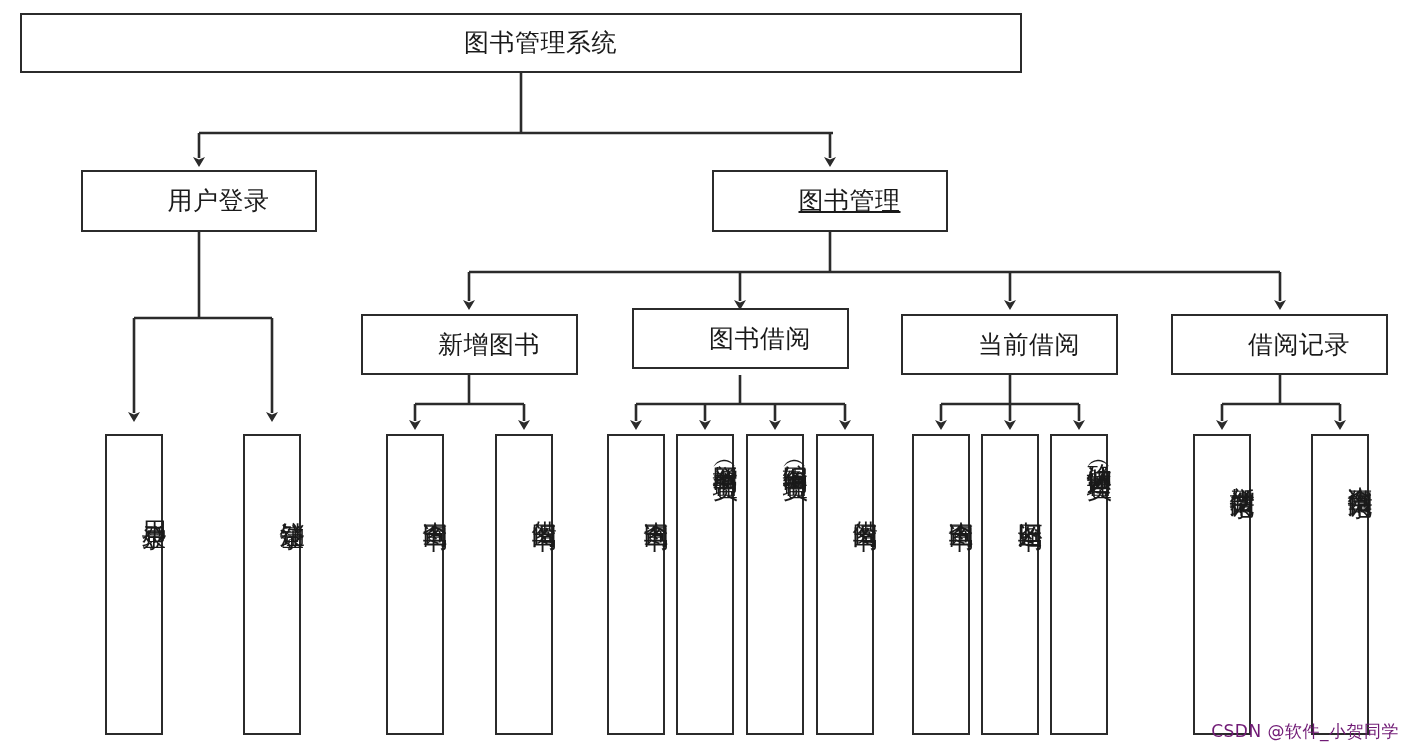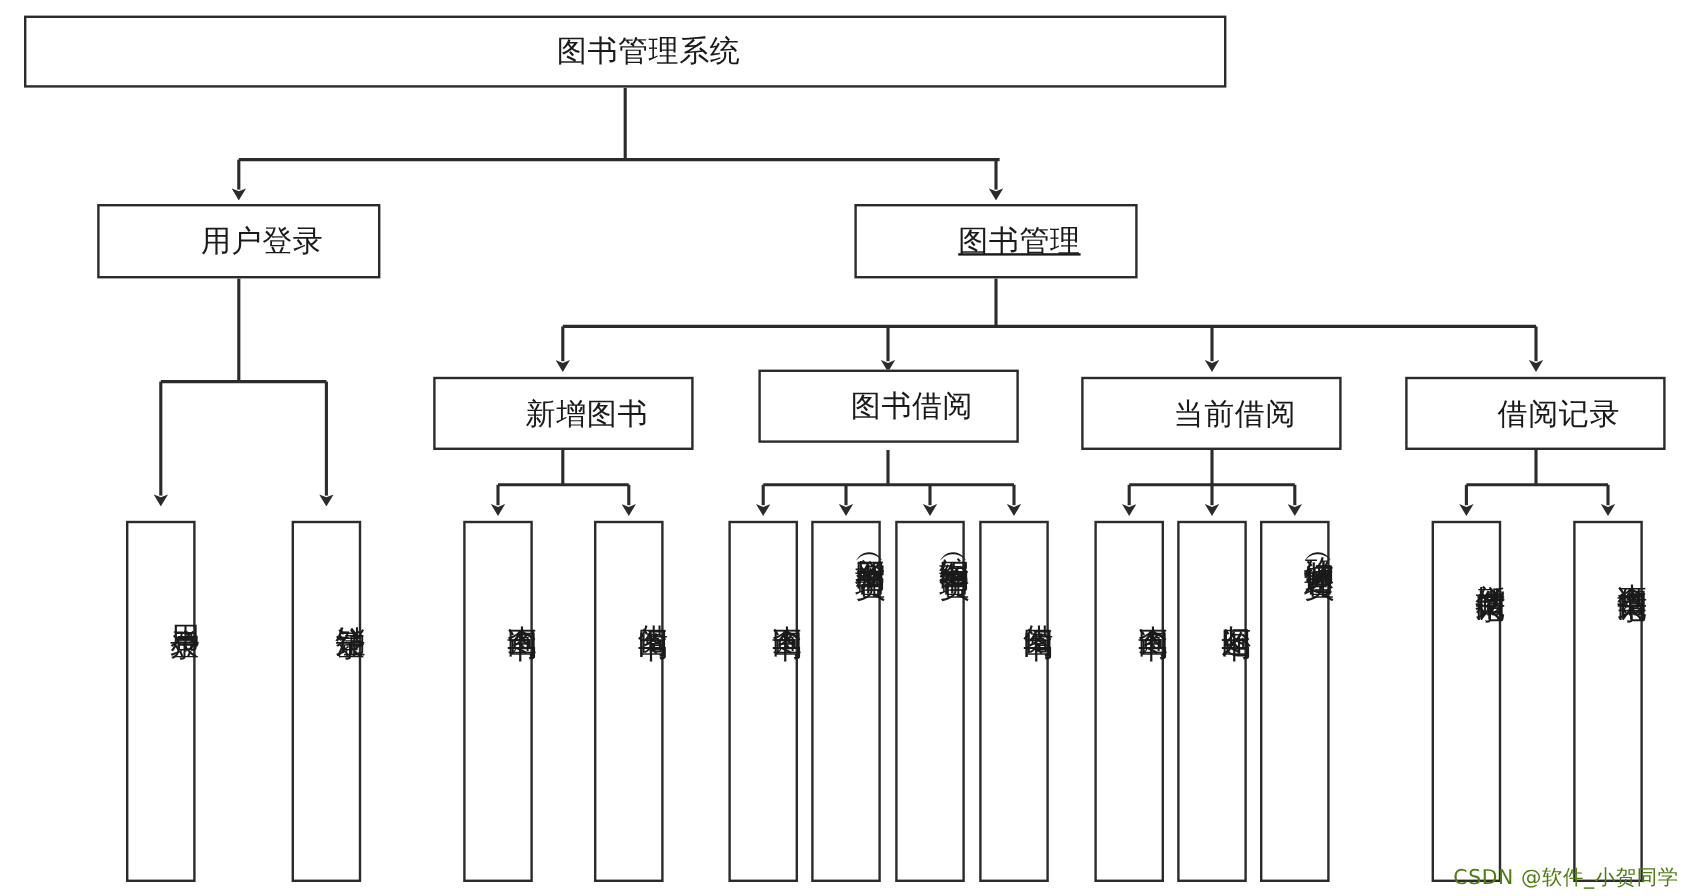--- a/index.html
+++ b/index.html
@@ -63,21 +63,21 @@
     white-space: normal;
   }
   .v-node.tall-text .node-label {
     padding-top: 0;
   }
   .watermark {
     position: absolute;
     right: 6px;
     bottom: 4px;
     font-size: 17px;
-    color: #4d7c0f;
+    color: #701a75;
     letter-spacing: 0.5px;
     z-index: 5;
     white-space: pre;
   }
 </style>
 </head>
 <body>
 
 <div id="canvas">
 

